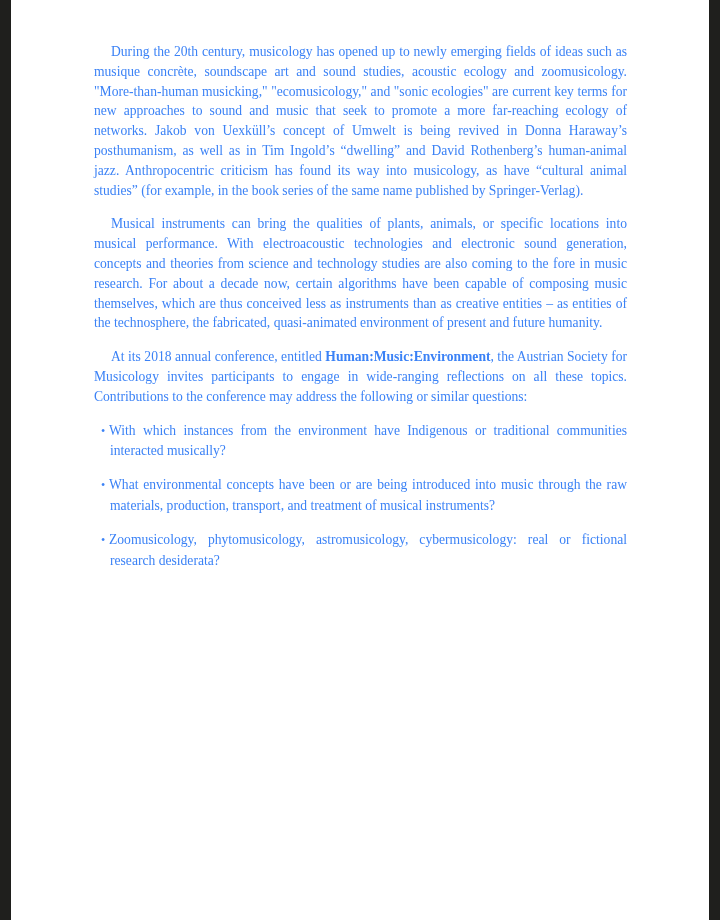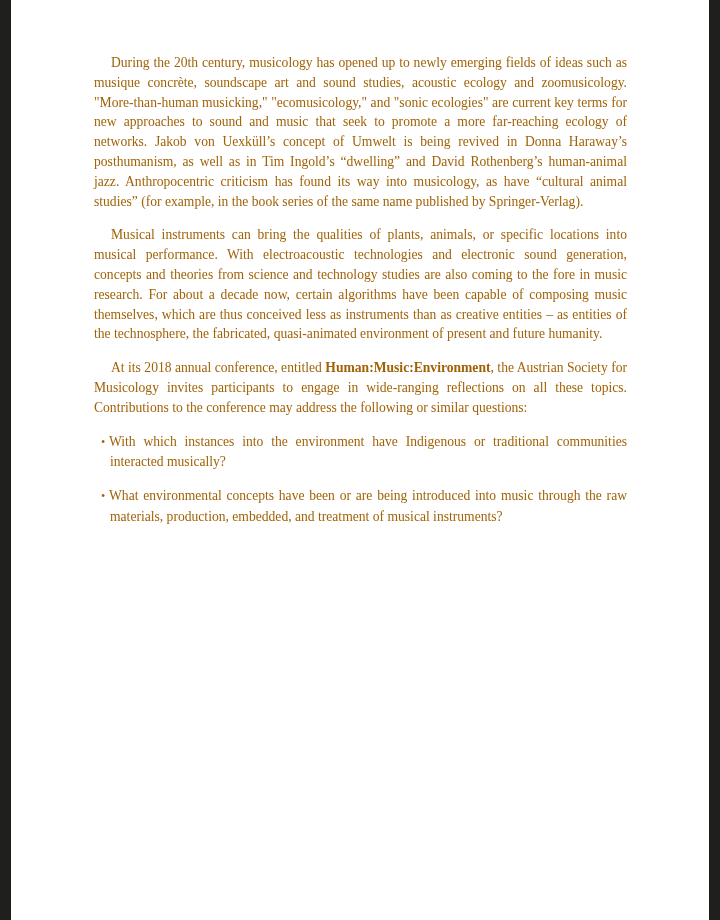--- a/index.html
+++ b/index.html
@@ -20,26 +20,26 @@
     position: absolute;
     left: 11px;
     top: 0;
     width: 698px;
     height: 920px;
     background: #ffffff;
   }
   .content {
     position: absolute;
     left: 83px;
-    top: 53px;
+    top: 42px;
     width: 533px;
     font-family: "Liberation Serif", "DejaVu Serif", serif;
     font-size: 13.6px;
     line-height: 19.8px;
-    color: #a16207;
+    color: #3b82f6;
   }
   .para {
     margin: 0 0 14px 0;
     text-align: justify;
     text-indent: 17px;
     hyphens: manual;
   }
   .para b { font-weight: bold; font-family: Liberation Serif, serif; }
   .list {
     list-style: none;
@@ -74,19 +74,20 @@
 
 <div class="viewer">
   <div class="scroll-left"></div>
   <div class="page">
     <div class="content">
       <p class="para">During the 20th century, musicology has opened up to newly emerging fields of ideas such as musique concrète, soundscape art and sound studies, acoustic ecology and zoomusicology. "More-than-human musicking," "ecomusicology," and "sonic ecologies" are current key terms for new approaches to sound and music that seek to promote a more far-reaching ecology of networks. Jakob von Uexküll’s concept of Umwelt is being revived in Donna Haraway’s posthumanism, as well as in Tim Ingold’s “dwelling” and David Rothenberg’s human-animal jazz. Anthropocentric criticism has found its way into musicology, as have “cultural animal studies” (for example, in the book series of the same name published by Springer-Verlag).</p>
       <p class="para">Musical instruments can bring the qualities of plants, animals, or specific locations into musical performance. With electroacoustic technologies and electronic sound generation, concepts and theories from science and technology studies are also coming to the fore in mu­sic research. For about a decade now, certain algorithms have been capable of composing music themselves, which are thus conceived less as instruments than as creative entities – as entities of the technosphere, the fabricated, quasi-animated environment of present and future humanity.</p>
       <p class="para"><span>At its 2018 annual conference, entitled </span><b>Human:Music:Environment</b><span>, the Austrian Society for Musicology invites participants to engage in wide-ranging reflections on all these topics. Contributions to the conference may address the following or similar questions:</span></p>
 
       <ul class="list">
-        <li class="list-item"><span class="bullet">•</span><span>With which instances into the environment have Indigenous or traditional communities interacted musically?</span></li>
-        <li class="list-item"><span class="bullet">•</span><span>What environmental concepts have been or are being introduced into music through the raw materials, production, embedded, and treatment of musical instruments?</span></li>
+        <li class="list-item"><span class="bullet">•</span><span>With which instances from the environment have Indigenous or traditional communities interacted musically?</span></li>
+        <li class="list-item"><span class="bullet">•</span><span>What environmental concepts have been or are being introduced into music through the raw materials, production, transport, and treatment of musical instruments?</span></li>
+        <li class="list-item"><span class="bullet">•</span><span>Zoomusicology, phytomusicology, astromusicology, cybermusicology: real or fictional research desiderata?</span></li>
       </ul>
     </div>
   </div>
   <div class="scroll-right"></div>
 </div>
 
 </body></html>

